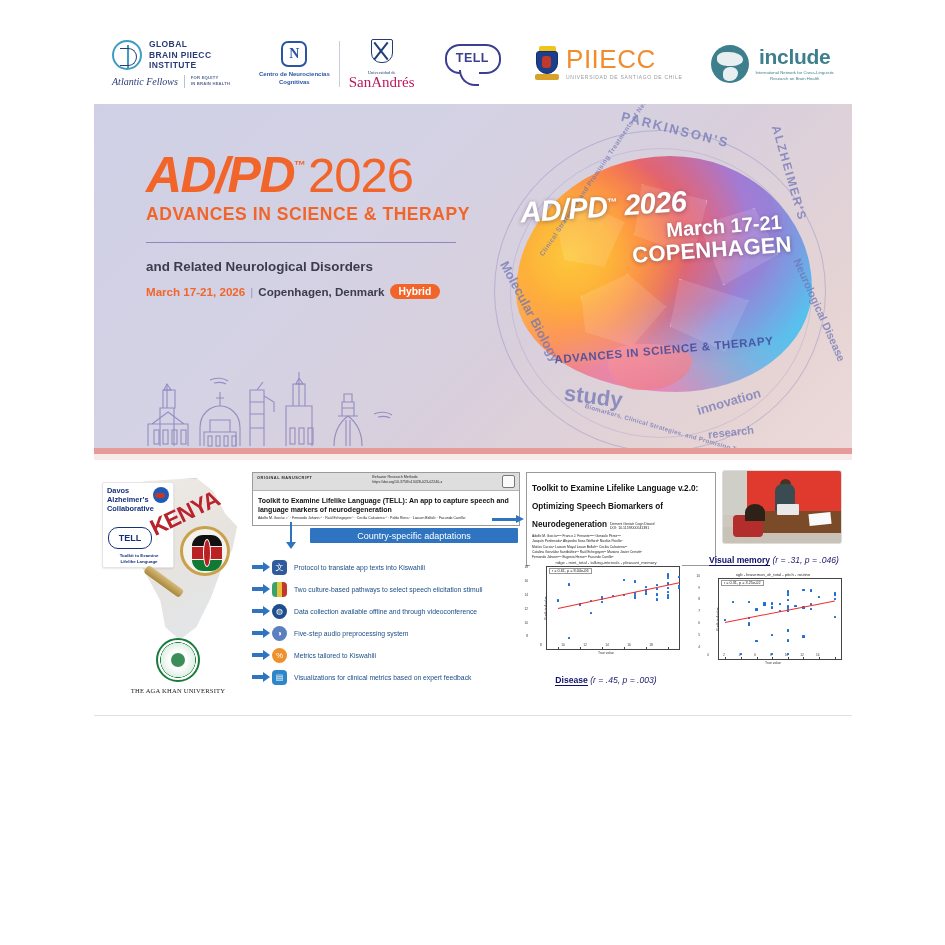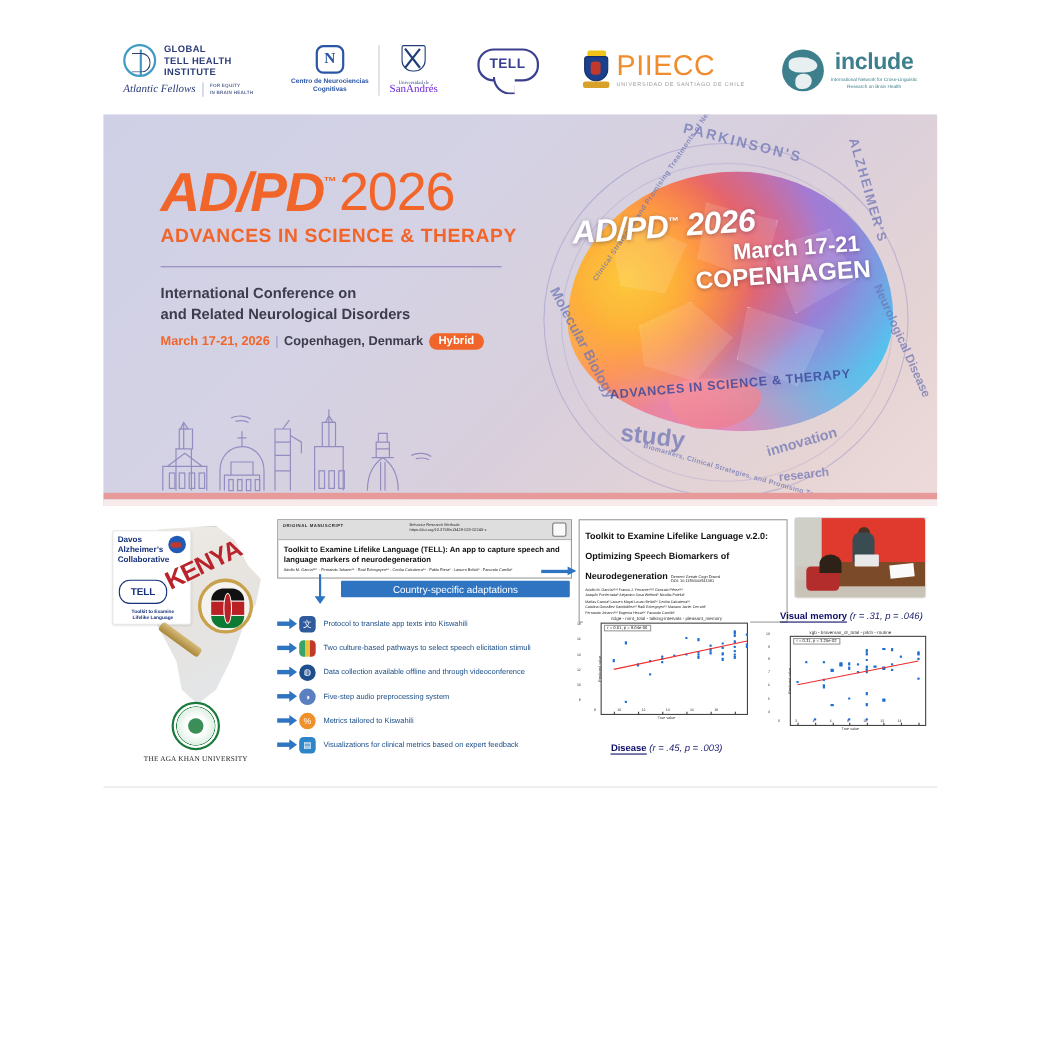--- a/index.html
+++ b/index.html
@@ -43,21 +43,21 @@
   .vbar{width:1px;height:46px;background:#c9cdd6;margin:0 9px;}
   
   .udesa{flex-direction:column;align-items:center;}
   .udesa-crest{width:30px;height:30px;position:relative;}
   .udesa-crest .sh{position:absolute;left:4px;top:1px;width:22px;height:24px;
     border:1.3px solid #1f3e78;border-radius:2px 2px 10px 10px;background:#fff;box-sizing:border-box;}
   .udesa-crest .x1,.udesa-crest .x2{position:absolute;left:13px;top:2px;width:1.8px;height:22px;background:#1f3e78;}
   .udesa-crest .x1{transform:rotate(38deg);}
   .udesa-crest .x2{transform:rotate(-38deg);}
   .udesa-sub{font-family:"Liberation Serif",serif;font-size:4.6px;color:#1f3e78;margin-top:2px;}
-  .udesa-name{font-family:"Liberation Serif",serif;font-size:10px;color:#6d28d9;line-height:1;}
+  .udesa-name{font-family:"Liberation Serif",serif;font-size:15px;color:#be185d;line-height:1;}
 
   
   .tell-mark{width:62px;height:48px;position:relative;}
   .tell-bub{position:absolute;left:2px;top:4px;width:56px;height:30px;
     border:2.6px solid #3b3f8f;border-radius:15px/14px;box-sizing:border-box;background:#fff;}
   .tell-tail{position:absolute;left:16px;top:30px;width:20px;height:16px;
     border:2.6px solid #3b3f8f;border-top:none;border-right:none;
     border-radius:0 0 0 16px;box-sizing:border-box;background:#fff;}
   .tell-word{position:absolute;left:0;top:11px;width:58px;text-align:center;
     font-size:12.5px;font-weight:bold;color:#3b3f8f;letter-spacing:.4px;}
@@ -271,21 +271,21 @@
 
 <div class="page">
 
   <div class="logo-bar">
 
     <div class="logo gbhi">
       <div class="gbhi-top">
         <div class="gbhi-mark"></div>
         <div class="gbhi-words">
           <div>GLOBAL</div>
-          <div>TELL HEALTH</div>
+          <div>BRAIN PIIECC</div>
           <div>INSTITUTE</div>
         </div>
       </div>
       <div class="gbhi-bot">
         <span class="gbhi-af">Atlantic Fellows</span>
         <span class="gbhi-sep"></span>
         <span class="gbhi-eq">
           <span style="display:block">FOR EQUITY</span>
           <span style="display:block">IN BRAIN HEALTH</span>
         </span>
@@ -386,21 +386,20 @@
 
     <div class="banner-left">
       <div class="adpd-row">
         <span class="adpd-mark">AD/PD</span>
         <span class="adpd-tm">™</span>
         <span class="adpd-year">2026</span>
       </div>
       <div class="adpd-tag">ADVANCES IN SCIENCE &amp; THERAPY</div>
       <div class="rule"></div>
       <div class="conf">
-        <div>International Conference on</div>
         <div>and Related Neurological Disorders</div>
       </div>
       <div class="dateline">
         <span>March 17-21, 2026</span>
         <span class="pipe">|</span>
         <span class="city">Copenhagen, Denmark</span>
         <span class="hybrid">Hybrid</span>
       </div>
     </div>
 

